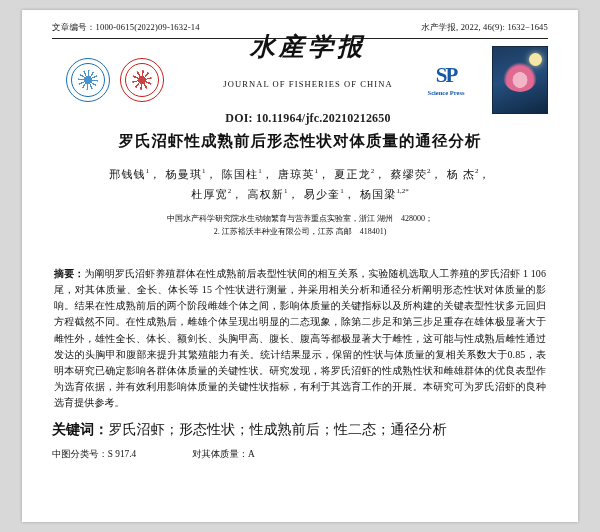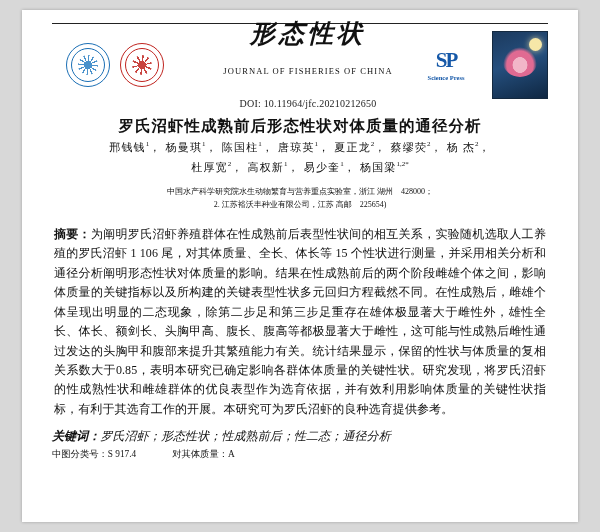--- a/index.html
+++ b/index.html
@@ -109,24 +109,25 @@
     font-style: italic;
     line-height: 1.05;
   }
   .en-title {
     font-size: 8.5px;
     letter-spacing: 1.1px;
     color: #111;
     margin-top: 18px;
   }
   .doi {
-    font-size: 10px;
+    font-size: 12px;
     color: #222;
     margin-top: 22px;
     letter-spacing: 0.2px;
+    font-weight: bold;
   }
   .press {
     flex: 0 0 128px;
     width: 128px;
     display: flex;
     align-items: center;
     gap: 20px;
   }
   .press-mark {
     width: 54px;
@@ -172,21 +173,21 @@
   }
 
   
   .art-title {
     text-align: center;
     font-size: 15.5px;
     font-weight: bold;
     color: #111;
     letter-spacing: 1px;
     margin-top: 14px;
-    margin-bottom: 0;
+    margin-bottom: 12px;
   }
   .authors {
     text-align: center;
     font-size: 11px;
     color: #111;
     line-height: 1.85;
     letter-spacing: 1.2px;
     padding: 0 18px;
   }
   .authors sup { font-size: 7px; vertical-align: super; letter-spacing: 0; }
@@ -194,61 +195,64 @@
     text-align: center;
     font-size: 8px;
     color: #111;
     line-height: 1.7;
     margin-top: 7px;
     padding: 0 6px;
   }
 
   
   .abstract {
-    margin-top: 13px;
-    font-size: 12px;
+    margin-top: 27px;
+    font-size: 10px;
     line-height: 1.62;
     color: #111;
     text-align: justify;
     text-justify: inter-ideograph;
     letter-spacing: 0.1px;
     padding: 0 2px;
   }
   .abstract .lead { font-weight: bold; }
   .kw {
     margin-top: 9px;
-    font-size: 12px;
+    font-size: 14px;
     color: #111;
     letter-spacing: 0.1px;
-    font-style: italic;
   }
   .kw .lead { font-weight: bold; }
   .class-row {
-    margin-top: 3px;
+    margin-top: 9px;
     font-size: 9.3px;
     color: #111;
     display: flex;
-    gap: 36px;
+    gap: 56px;
   }
 </style>
 </head>
 <body>
 
 <div class="page">
   <div class="inner">
 
+    <div class="header-row">
+      <div class="header-left"><span>文章编号：</span><span>1000-0615(2022)09-1632-14</span></div>
+      <div class="header-right">水产学报, 2022, 46(9): 1632−1645</div>
+    </div>
     <div class="rule"></div>
 
     <div class="masthead">
       <div class="logos-left">
         <div class="logo-circle"></div>
         <div class="logo-circle red"></div>
       </div>
       <div class="title-block">
-        <div class="cn-title">形态性状</div>
+        <div class="cn-title">水産学报</div>
         <div class="en-title">JOURNAL OF FISHERIES OF CHINA</div>
         <div class="doi">DOI: 10.11964/jfc.20210212650</div>
       </div>
       <div class="press">
         <div class="press-mark">
           <div class="sp-glyph">SP</div>
           <div class="press-name">Science Press</div>
         </div>
         <div class="cover"></div>
       </div>
@@ -256,21 +260,21 @@
 
     <div class="art-title">罗氏沼虾性成熟前后形态性状对体质量的通径分析</div>
 
     <div class="authors">
       <div>邢钱钱<sup>1</sup>， 杨曼琪<sup>1</sup>， 陈国柱<sup>1</sup>， 唐琼英<sup>1</sup>， 夏正龙<sup>2</sup>， 蔡缪荧<sup>2</sup>， 杨 杰<sup>2</sup>，</div>
       <div>杜厚宽<sup>2</sup>， 高权新<sup>1</sup>， 易少奎<sup>1</sup>， 杨国梁<sup>1,2*</sup></div>
     </div>
 
     <div class="affil">
       <div>中国水产科学研究院水生动物繁育与营养重点实验室，浙江 湖州　428000；</div>
-      <div>2. 江苏裕沃丰种业有限公司，江苏 高邮　225654)</div>
+      <div>2. 江苏裕沃丰种业有限公司，江苏 高邮　418401)</div>
     </div>
 
     <div class="abstract"><span class="lead">摘要：</span><span>为阐明罗氏沼虾养殖群体在性成熟前后表型性状间的相互关系，实验随机选取人工养殖的罗氏沼虾 1 106 尾，对其体质量、全长、体长等 15 个性状进行测量，并采用相关分析和通径分析阐明形态性状对体质量的影响。结果在性成熟前后的两个阶段雌雄个体之间，影响体质量的关键指标以及所构建的关键表型性状多元回归方程截然不同。在性成熟后，雌雄个体呈现出明显的二态现象，除第二步足和第三步足重存在雄体极显著大于雌性外，雄性全长、体长、额剑长、头胸甲高、腹长、腹高等都极显著大于雌性，这可能与性成熟后雌性通过发达的头胸甲和腹部来提升其繁殖能力有关。统计结果显示，保留的性状与体质量的复相关系数大于0.85，表明本研究已确定影响各群体体质量的关键性状。研究发现，将罗氏沼虾的性成熟性状和雌雄群体的优良表型作为选育依据，并有效利用影响体质量的关键性状指标，有利于其选育工作的开展。本研究可为罗氏沼虾的良种选育提供参考。</span></div>
 
     <div class="kw"><span class="lead">关键词：</span><span>罗氏沼虾；形态性状；性成熟前后；性二态；通径分析</span></div>
 
     <div class="class-row">
       <div><span>中图分类号：</span><span>S 917.4</span></div>
       <div><span>对其体质量：</span><span>A</span></div>
     </div>

